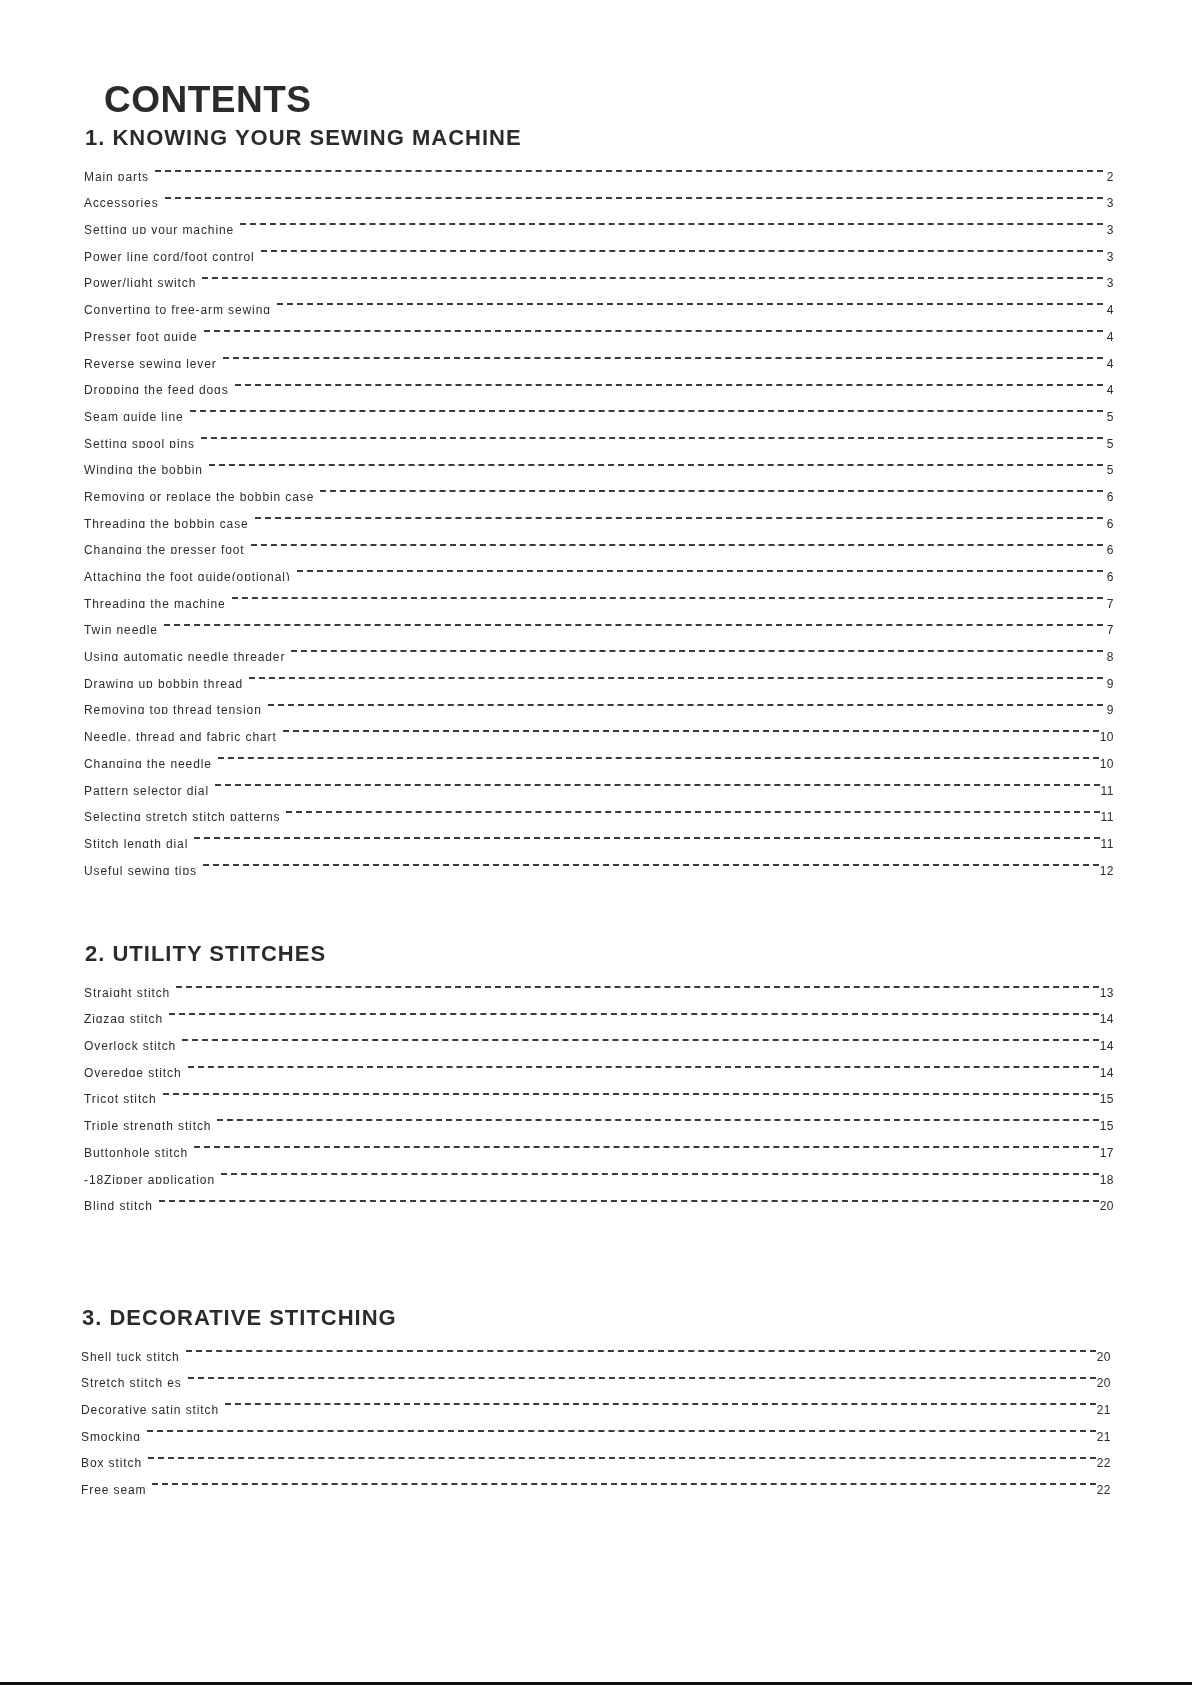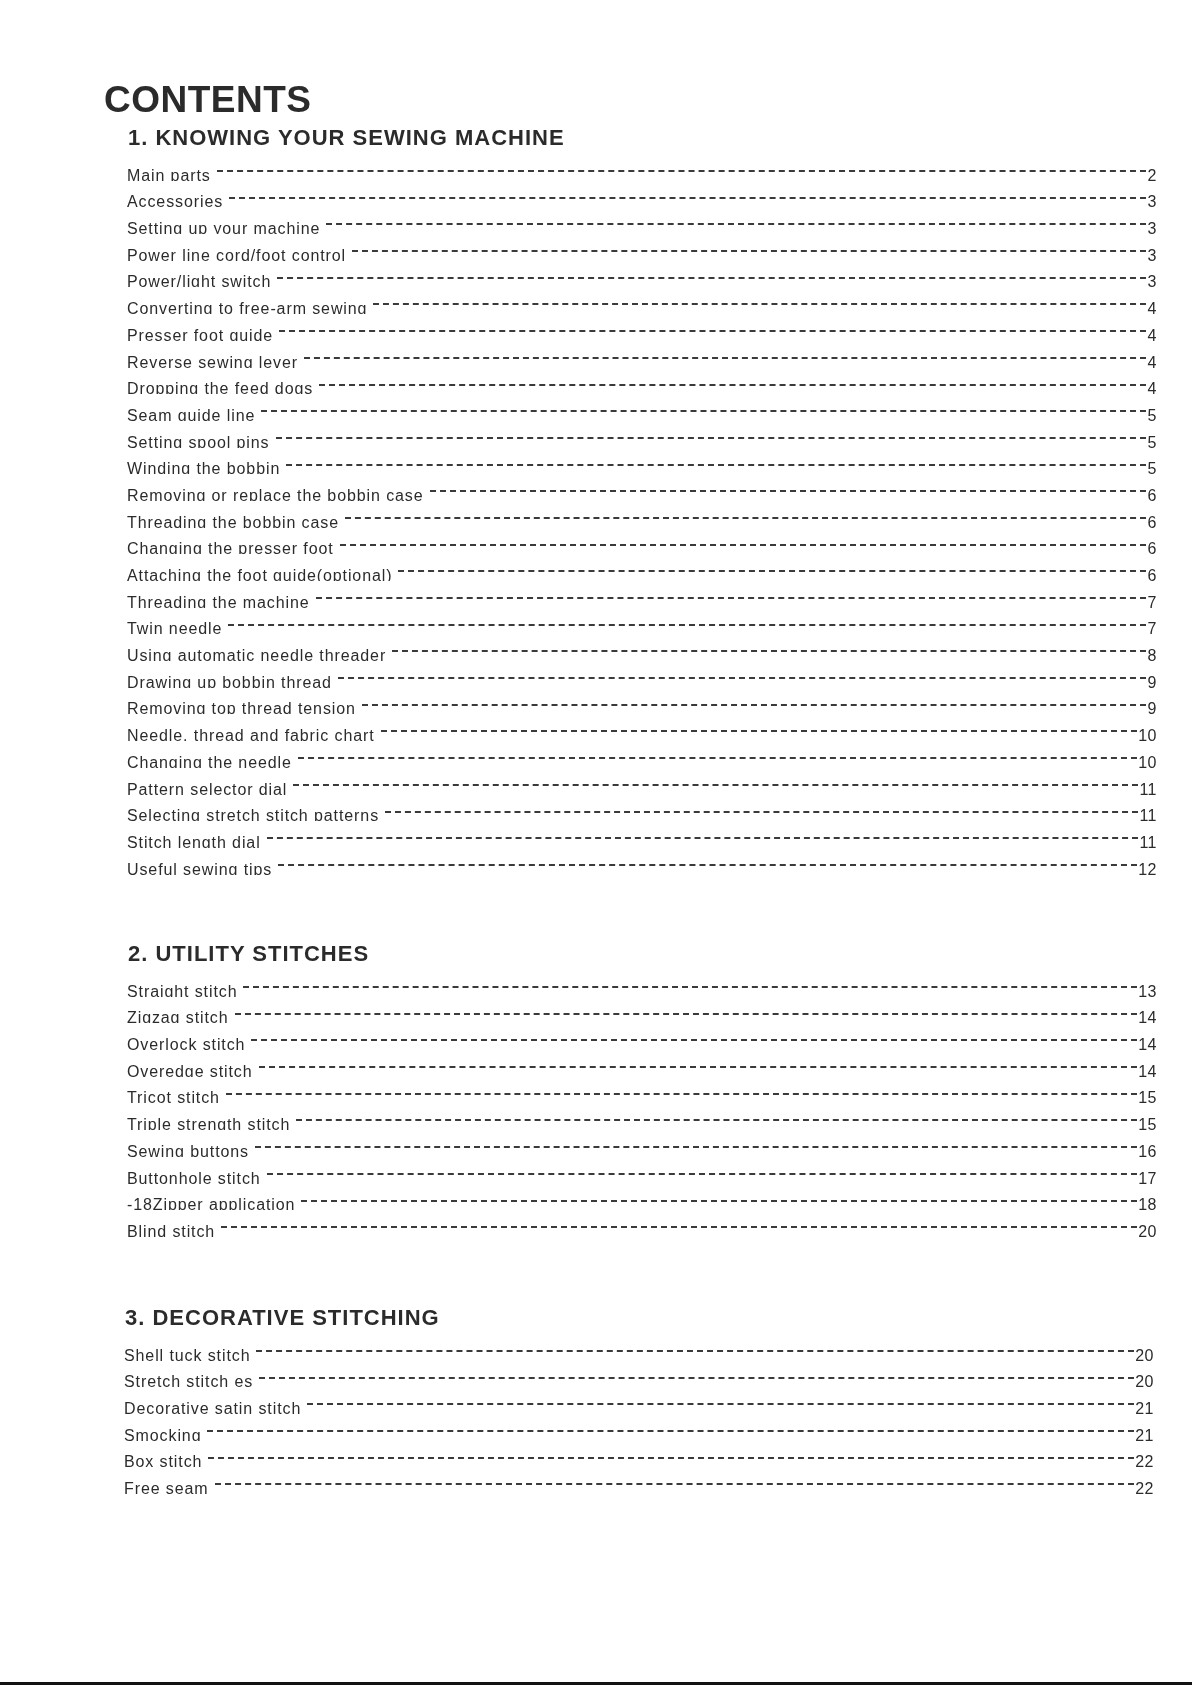--- a/index.html
+++ b/index.html
@@ -22,41 +22,40 @@
     font-size: 37px;
     font-weight: bold;
     letter-spacing: 0.5px;
     line-height: 44px;
     margin: 18px;
   }
   .section {
     position: absolute;
     left: 84px;
     width: 1030px;
-    margin-left: 43px;
   }
   .section-heading {
     font-size: 22px;
     font-weight: bold;
     letter-spacing: 1px;
     line-height: 28px;
     margin: 0 0 2px 1px;
     height: 28px;
   }
   .toc-list {
     list-style: none;
     margin: 0;
     padding: 0;
   }
   .toc-row {
     display: flex;
     align-items: baseline;
     height: 26.7px;
     line-height: 26.7px;
-    font-size: 16px;
+    font-size: 12px;
     letter-spacing: 0.9px;
     white-space: nowrap;
     overflow: hidden;
     cursor: pointer;
   }
   .toc-label {
     flex: 0 0 auto;
     padding-right: 6px;
   }
   .toc-leader {
@@ -268,25 +267,20 @@
         <span class="toc-label">Tricot stitch</span>
         <span class="toc-leader"></span>
         <span class="toc-page">15</span>
       </li>
       <li class="toc-row">
         <span class="toc-label">Triple strength stitch</span>
         <span class="toc-leader"></span>
         <span class="toc-page">15</span>
       </li>
       <li class="toc-row">
-        <span class="toc-label">Sewing buttons</span>
-        <span class="toc-leader"></span>
-        <span class="toc-page">16</span>
-      </li>
-      <li class="toc-row">
         <span class="toc-label">Buttonhole stitch</span>
         <span class="toc-leader"></span>
         <span class="toc-page">17</span>
       </li>
       <li class="toc-row">
         <span class="toc-label">-18Zipper application</span>
         <span class="toc-leader"></span>
         <span class="toc-page">18</span>
       </li>
       <li class="toc-row">

